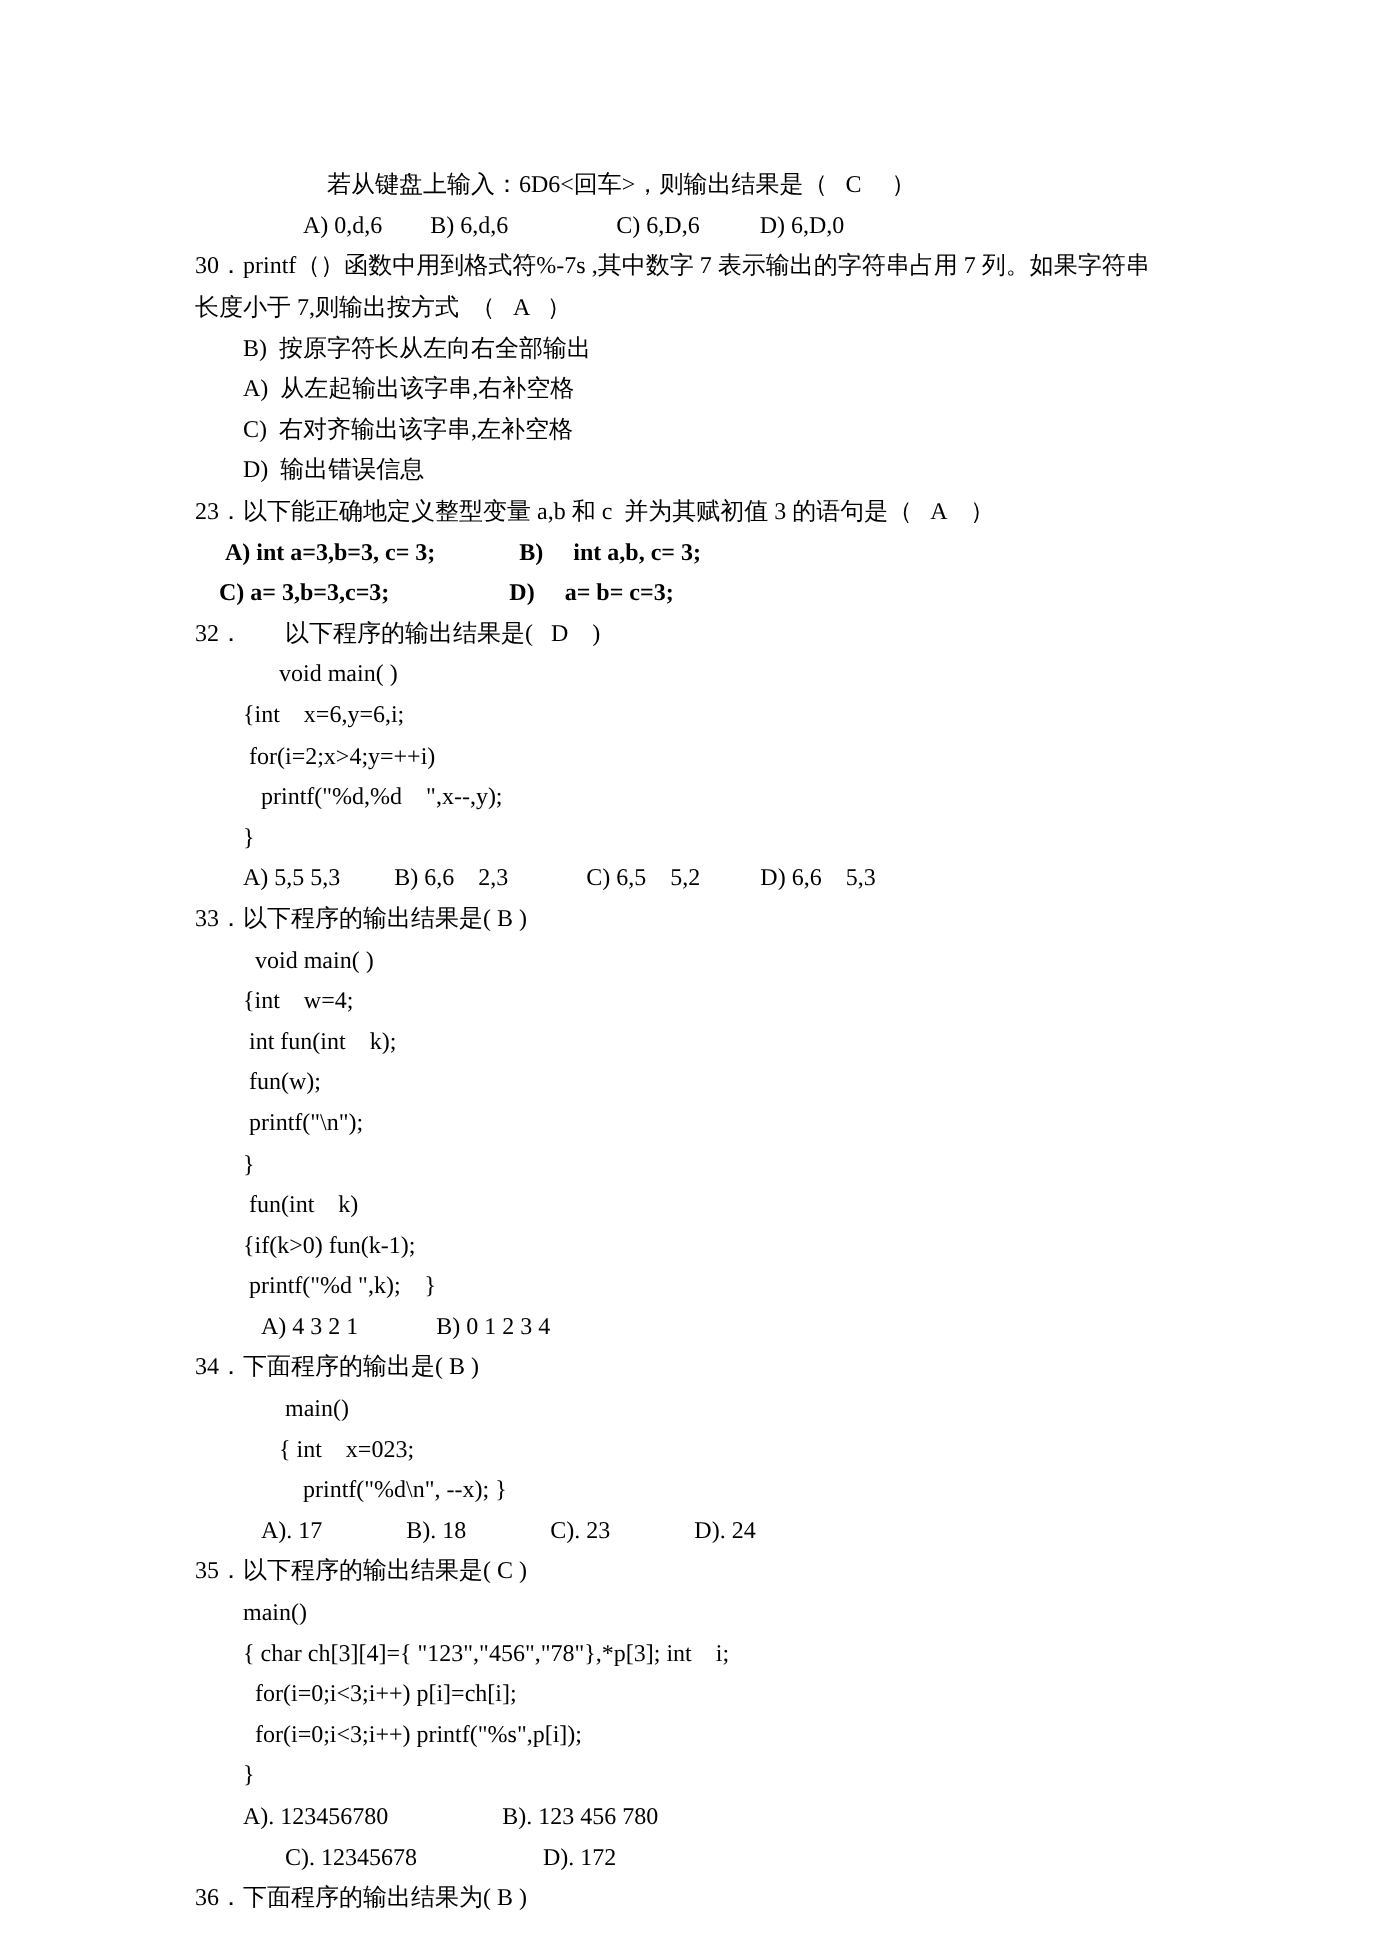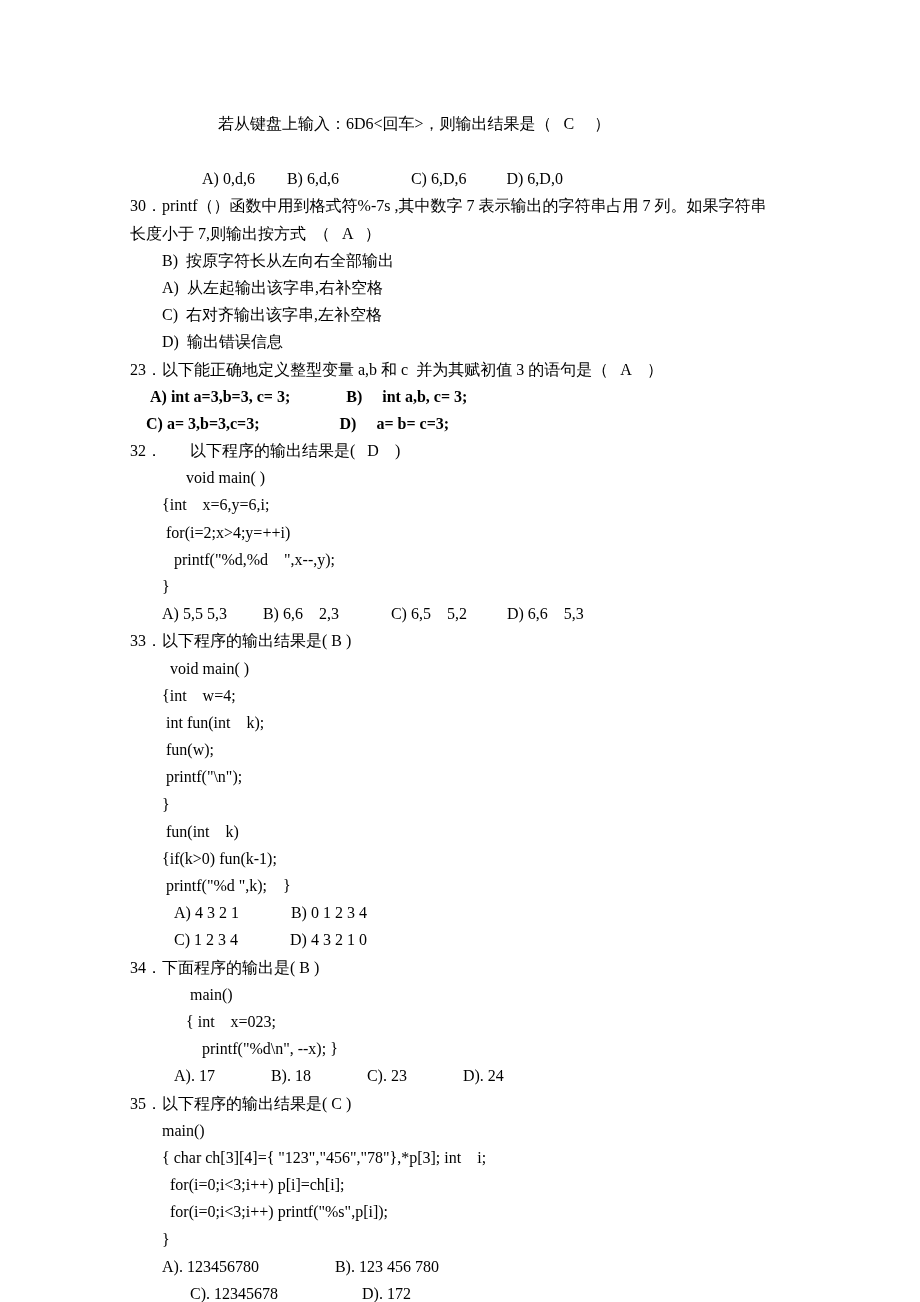--- a/index.html
+++ b/index.html
@@ -18,21 +18,21 @@
     box-sizing: border-box;
   }
   .line {
     white-space: pre-wrap;
   }
   .indent1 { padding-left: 0; }
   .indent2 { padding-left: 16px; font-weight: bold; }
   .indent4 { padding-left: 32px; }
   .indent5 { padding-left: 40px; }
   .indent6 { padding-left: 56px; }
-  .indent7 { padding-left: 72px; margin-top: 28px; }
+  .indent7 { padding-left: 72px; }
   .indent8 { padding-left: 88px; }
 </style>
 </head>
 <body>
 
 <div class="page" id="page-root">
     <div class="line indent8">若从键盘上输入：6D6&lt;回车&gt;，则输出结果是（   C     ）</div>
     <div class="line indent7">A) 0,d,6        B) 6,d,6                  C) 6,D,6          D) 6,D,0</div>
     <div class="line indent1">30．printf（）函数中用到格式符%-7s ,其中数字 7 表示输出的字符串占用 7 列。如果字符串</div>
     <div class="line indent1">长度小于 7,则输出按方式  （   A   ）</div>
@@ -54,21 +54,20 @@
     <div class="line indent5">void main( )</div>
     <div class="line indent4">{int    w=4;</div>
     <div class="line indent4"> int fun(int    k);</div>
     <div class="line indent4"> fun(w);</div>
     <div class="line indent4"> printf("\n");</div>
     <div class="line indent4">}</div>
     <div class="line indent4"> fun(int    k)</div>
     <div class="line indent4">{if(k&gt;0) fun(k-1);</div>
     <div class="line indent4"> printf("%d ",k);    }</div>
     <div class="line indent5"> A) 4 3 2 1             B) 0 1 2 3 4</div>
-    <div class="line indent5"> C) 1 2 3 4             D) 4 3 2 1 0</div>
     <div class="line indent1">34．下面程序的输出是( B )</div>
     <div class="line indent6"> main()</div>
     <div class="line indent6">{ int    x=023;</div>
     <div class="line indent6">    printf("%d\n", --x); }</div>
     <div class="line indent5"> A). 17              B). 18              C). 23              D). 24</div>
     <div class="line indent1">35．以下程序的输出结果是( C )</div>
     <div class="line indent4">main()</div>
     <div class="line indent4">{ char ch[3][4]={ "123","456","78"},*p[3]; int    i;</div>
     <div class="line indent4">  for(i=0;i&lt;3;i++) p[i]=ch[i];</div>
     <div class="line indent4">  for(i=0;i&lt;3;i++) printf("%s",p[i]);</div>

